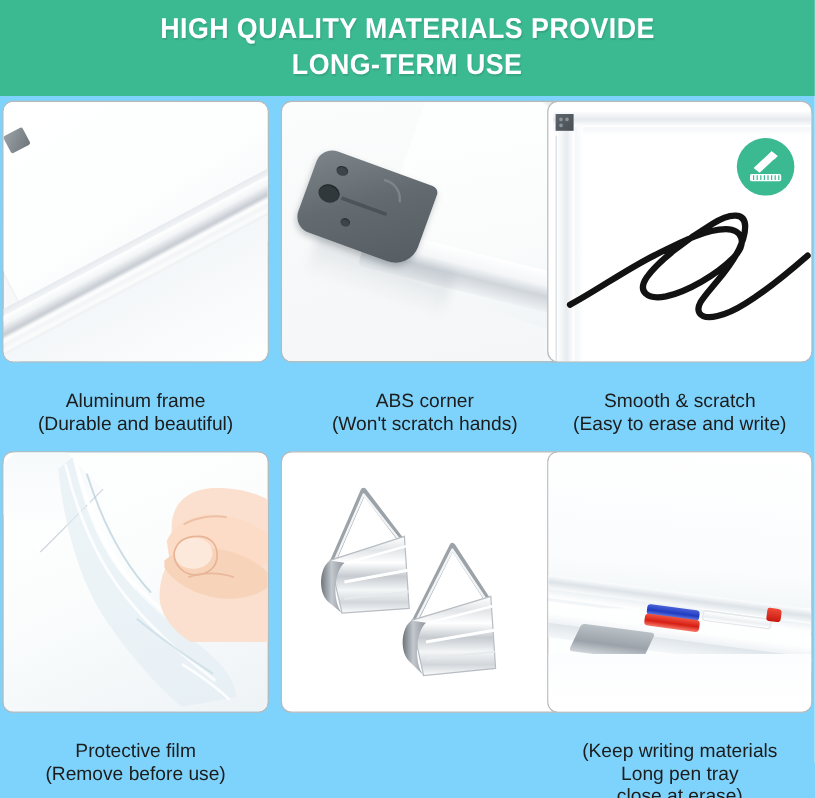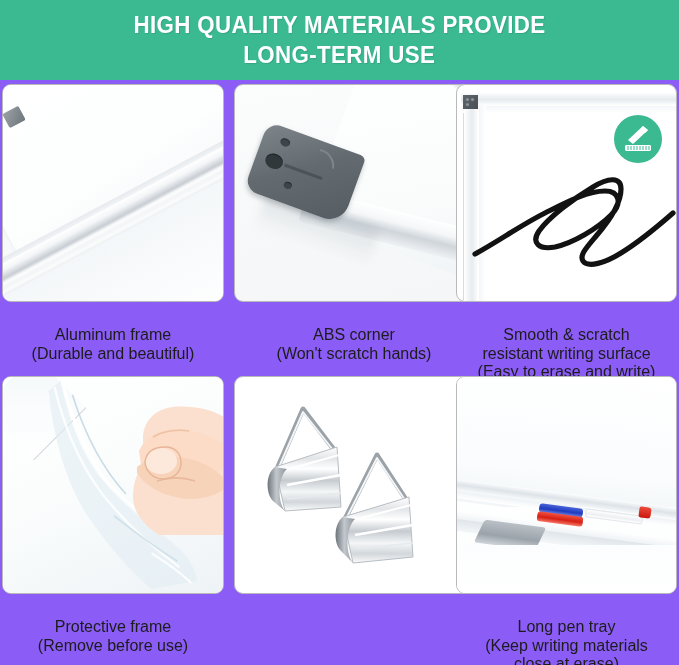--- a/index.html
+++ b/index.html
@@ -2,21 +2,21 @@
 <html><head>
 <meta charset="utf-8">
 <style>
   * { margin:0; padding:0; box-sizing:border-box; }
   html,body { width:679px; height:665px; }
   body {
     font-family:"Liberation Sans", sans-serif;
     background:#ffffff;
     overflow:hidden;
   }
-  .page { position:relative; width:679px; height:665px; background:#8b5cf6; }
+  .page { position:relative; width:679px; height:665px; background:#7dd3fc; }
 
   
   .banner {
     position:absolute; left:0; top:0; width:679px; height:80px;
     background:#3bb991;
     display:flex; flex-direction:column;
     align-items:center; justify-content:center;
   }
   .banner-line {
     color:#ffffff;
@@ -353,21 +353,20 @@
                 <line x1="19" y1="24" x2="19" y2="28"></line>
                 <line x1="22" y1="24" x2="22" y2="28"></line>
                 <line x1="25" y1="24" x2="25" y2="28"></line>
                 <line x1="28" y1="24" x2="28" y2="28"></line>
               </g>
             </svg>
           </div>
         </div>
         <div class="caption">
           <span class="cl">Smooth &amp; scratch</span>
-          <span class="cl">resistant writing surface</span>
           <span class="cl">(Easy to erase and write)</span>
         </div>
       </div>
     </div>
 
     <div class="row r2">
 
       <div class="cell c1">
         <div class="thumb p4">
           <div class="boardface"></div>
@@ -395,21 +394,21 @@
                      C128 96 128 102 122 106 C110 114 92 116 76 112
                      C58 108 44 98 38 88 Z" fill="#f7d3ba"></path>
             <path d="M54 52 C64 46 78 44 90 46" fill="none" stroke="#eec0a4" stroke-width="1.6"></path>
             <path d="M58 96 C70 92 84 92 96 96" fill="none" stroke="#e9b99c" stroke-width="1.6"></path>
             <ellipse cx="62" cy="76" rx="16" ry="13" fill="#fde9dc"></ellipse>
             <path d="M46 76 C48 66 56 62 66 62 C76 62 82 68 82 78
                      C82 88 74 94 64 94 C54 94 46 86 46 76 Z" fill="none" stroke="#e8b496" stroke-width="1.4"></path>
           </svg>
         </div>
         <div class="caption">
-          <span class="cl">Protective frame</span>
+          <span class="cl">Protective film</span>
           <span class="cl">(Remove before use)</span>
         </div>
       </div>
 
       <div class="cell c2">
         <div class="thumb p5">
           <svg width="213" height="218" viewBox="0 0 213 218">
             <defs>
               <linearGradient id="mtl" x1="0" y1="0" x2="0" y2="1">
                 <stop offset="0%" stop-color="#ffffff"></stop>
@@ -458,20 +457,20 @@
           <div class="tray"></div>
           <div class="trayfront"></div>
           <div class="trayend"></div>
           <div class="lowerface"></div>
           <div class="pen pen-blue"></div>
           <div class="pen pen-red"></div>
           <div class="pen pen-white"></div>
           <div class="pen pen-cap"></div>
         </div>
         <div class="caption">
+          <span class="cl">(Keep writing materials</span>
           <span class="cl">Long pen tray</span>
-          <span class="cl">(Keep writing materials</span>
           <span class="cl">close at erase)</span>
         </div>
       </div>
     </div>
   </div>
 </div>
 
 </body></html>

